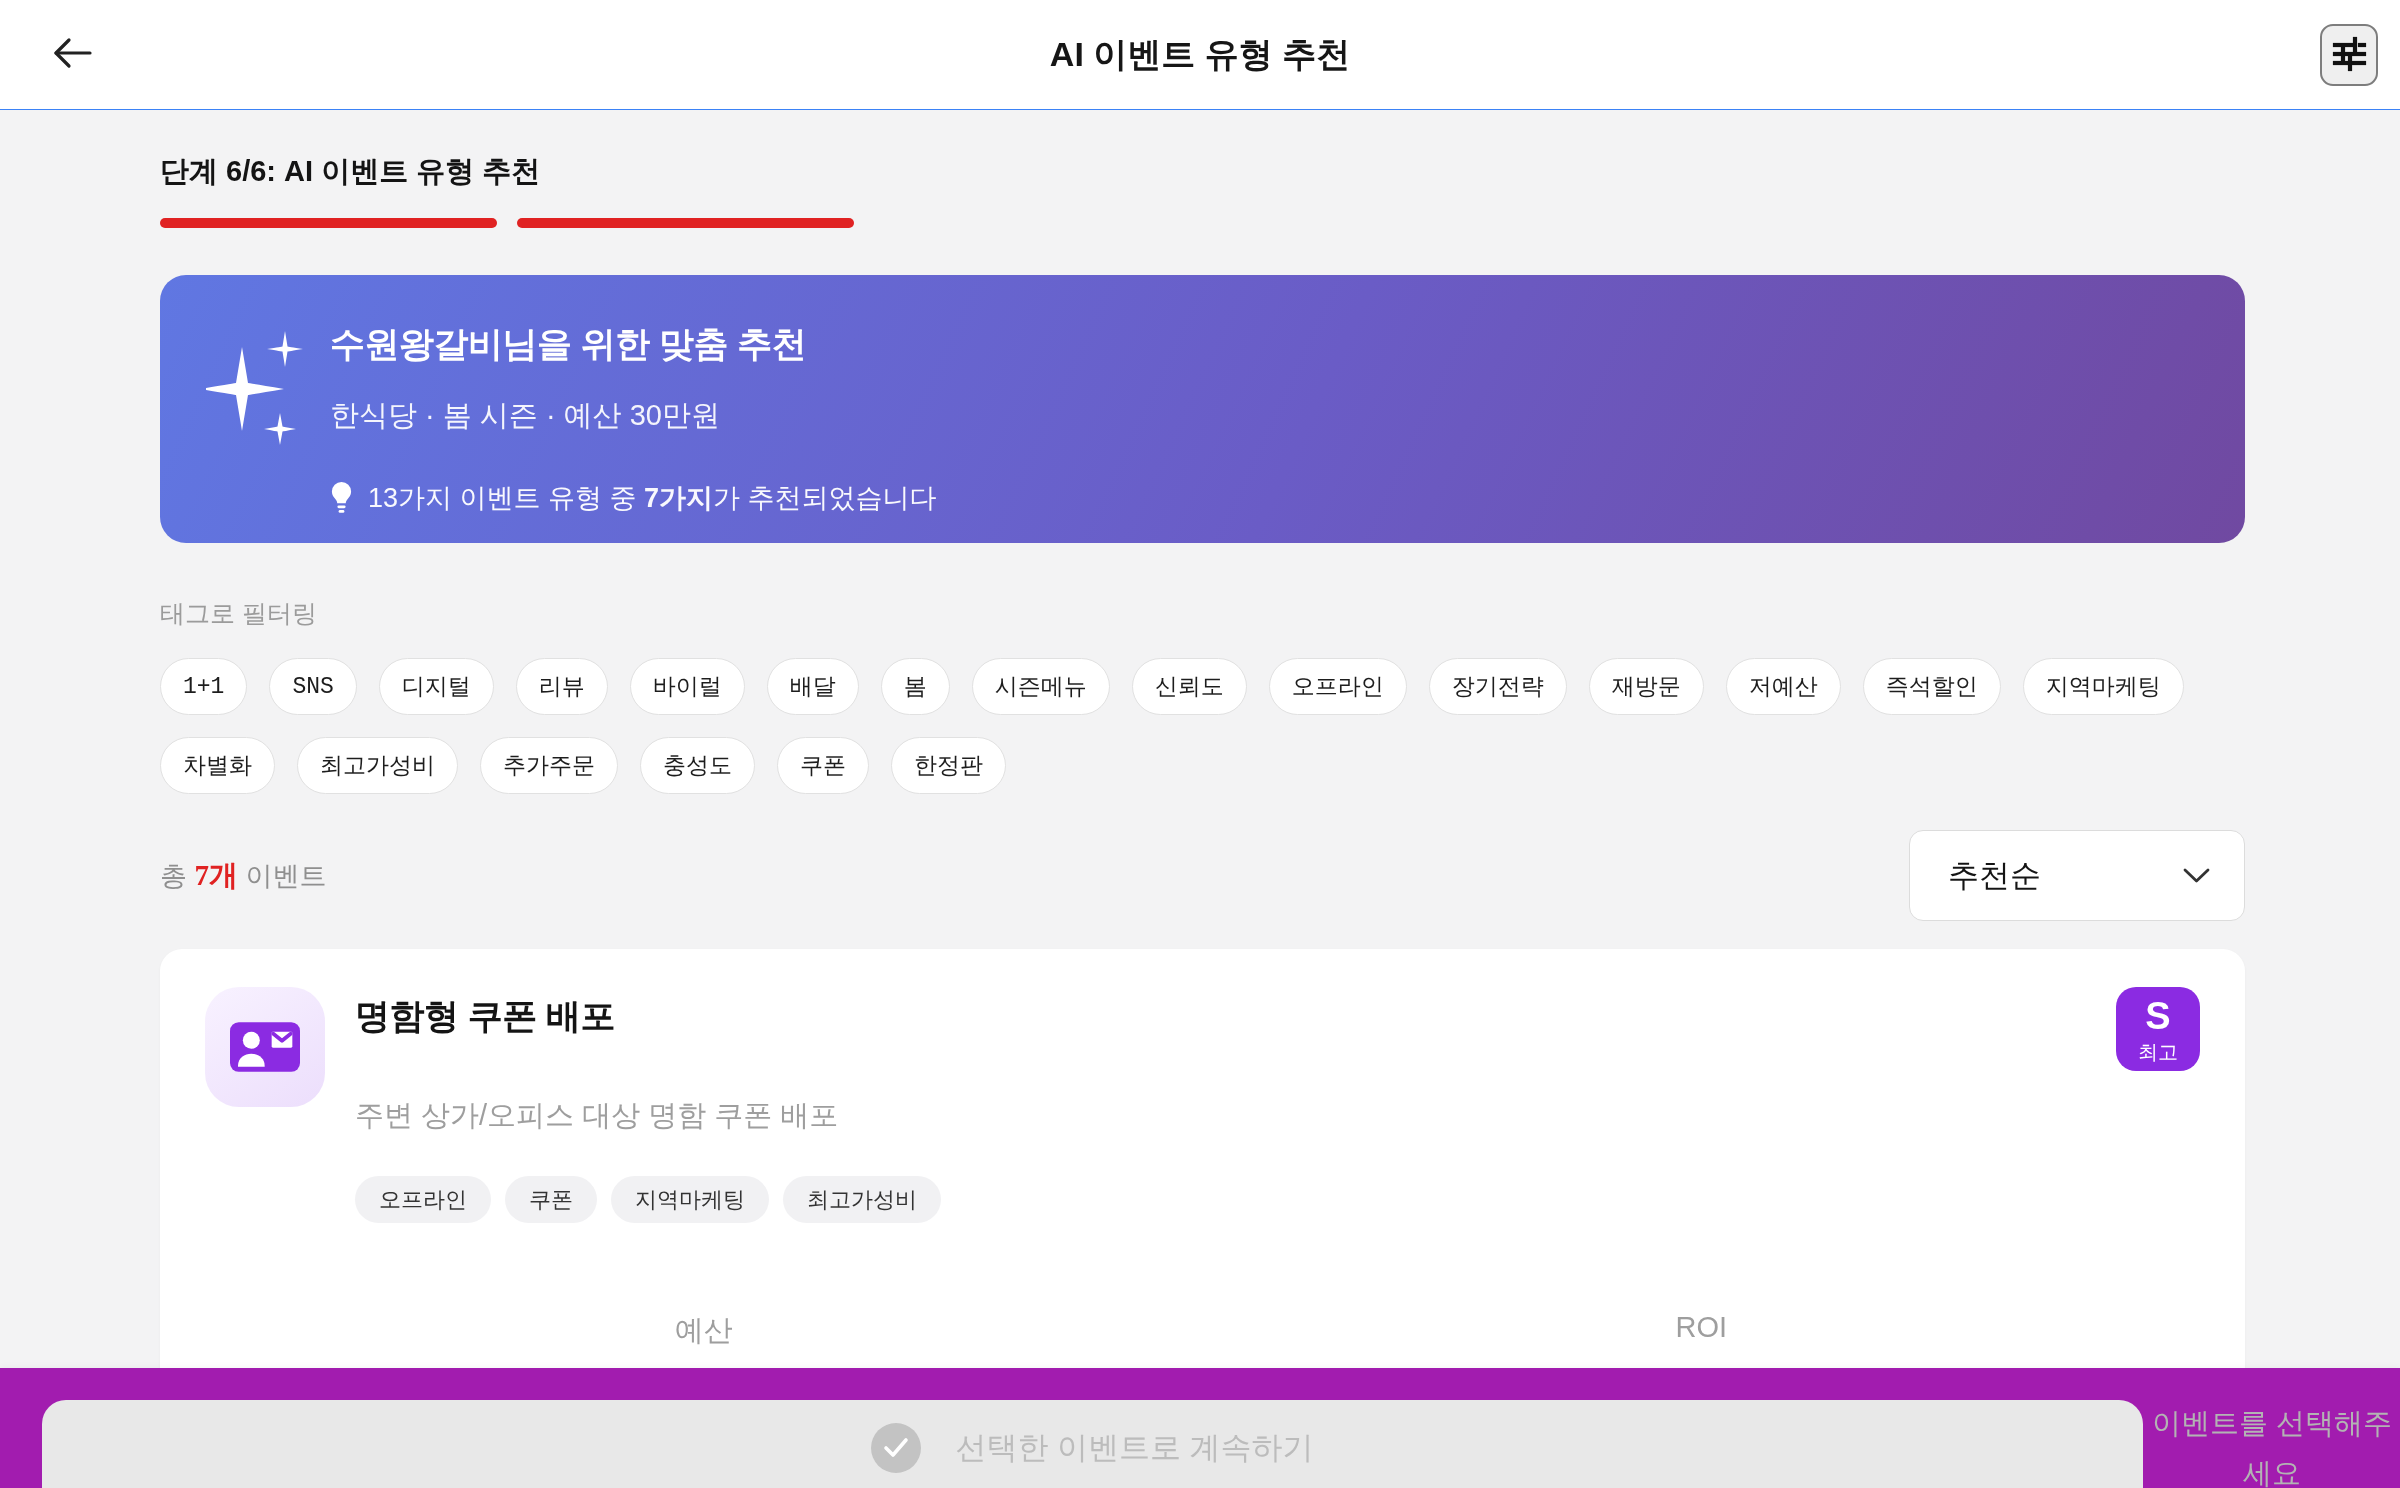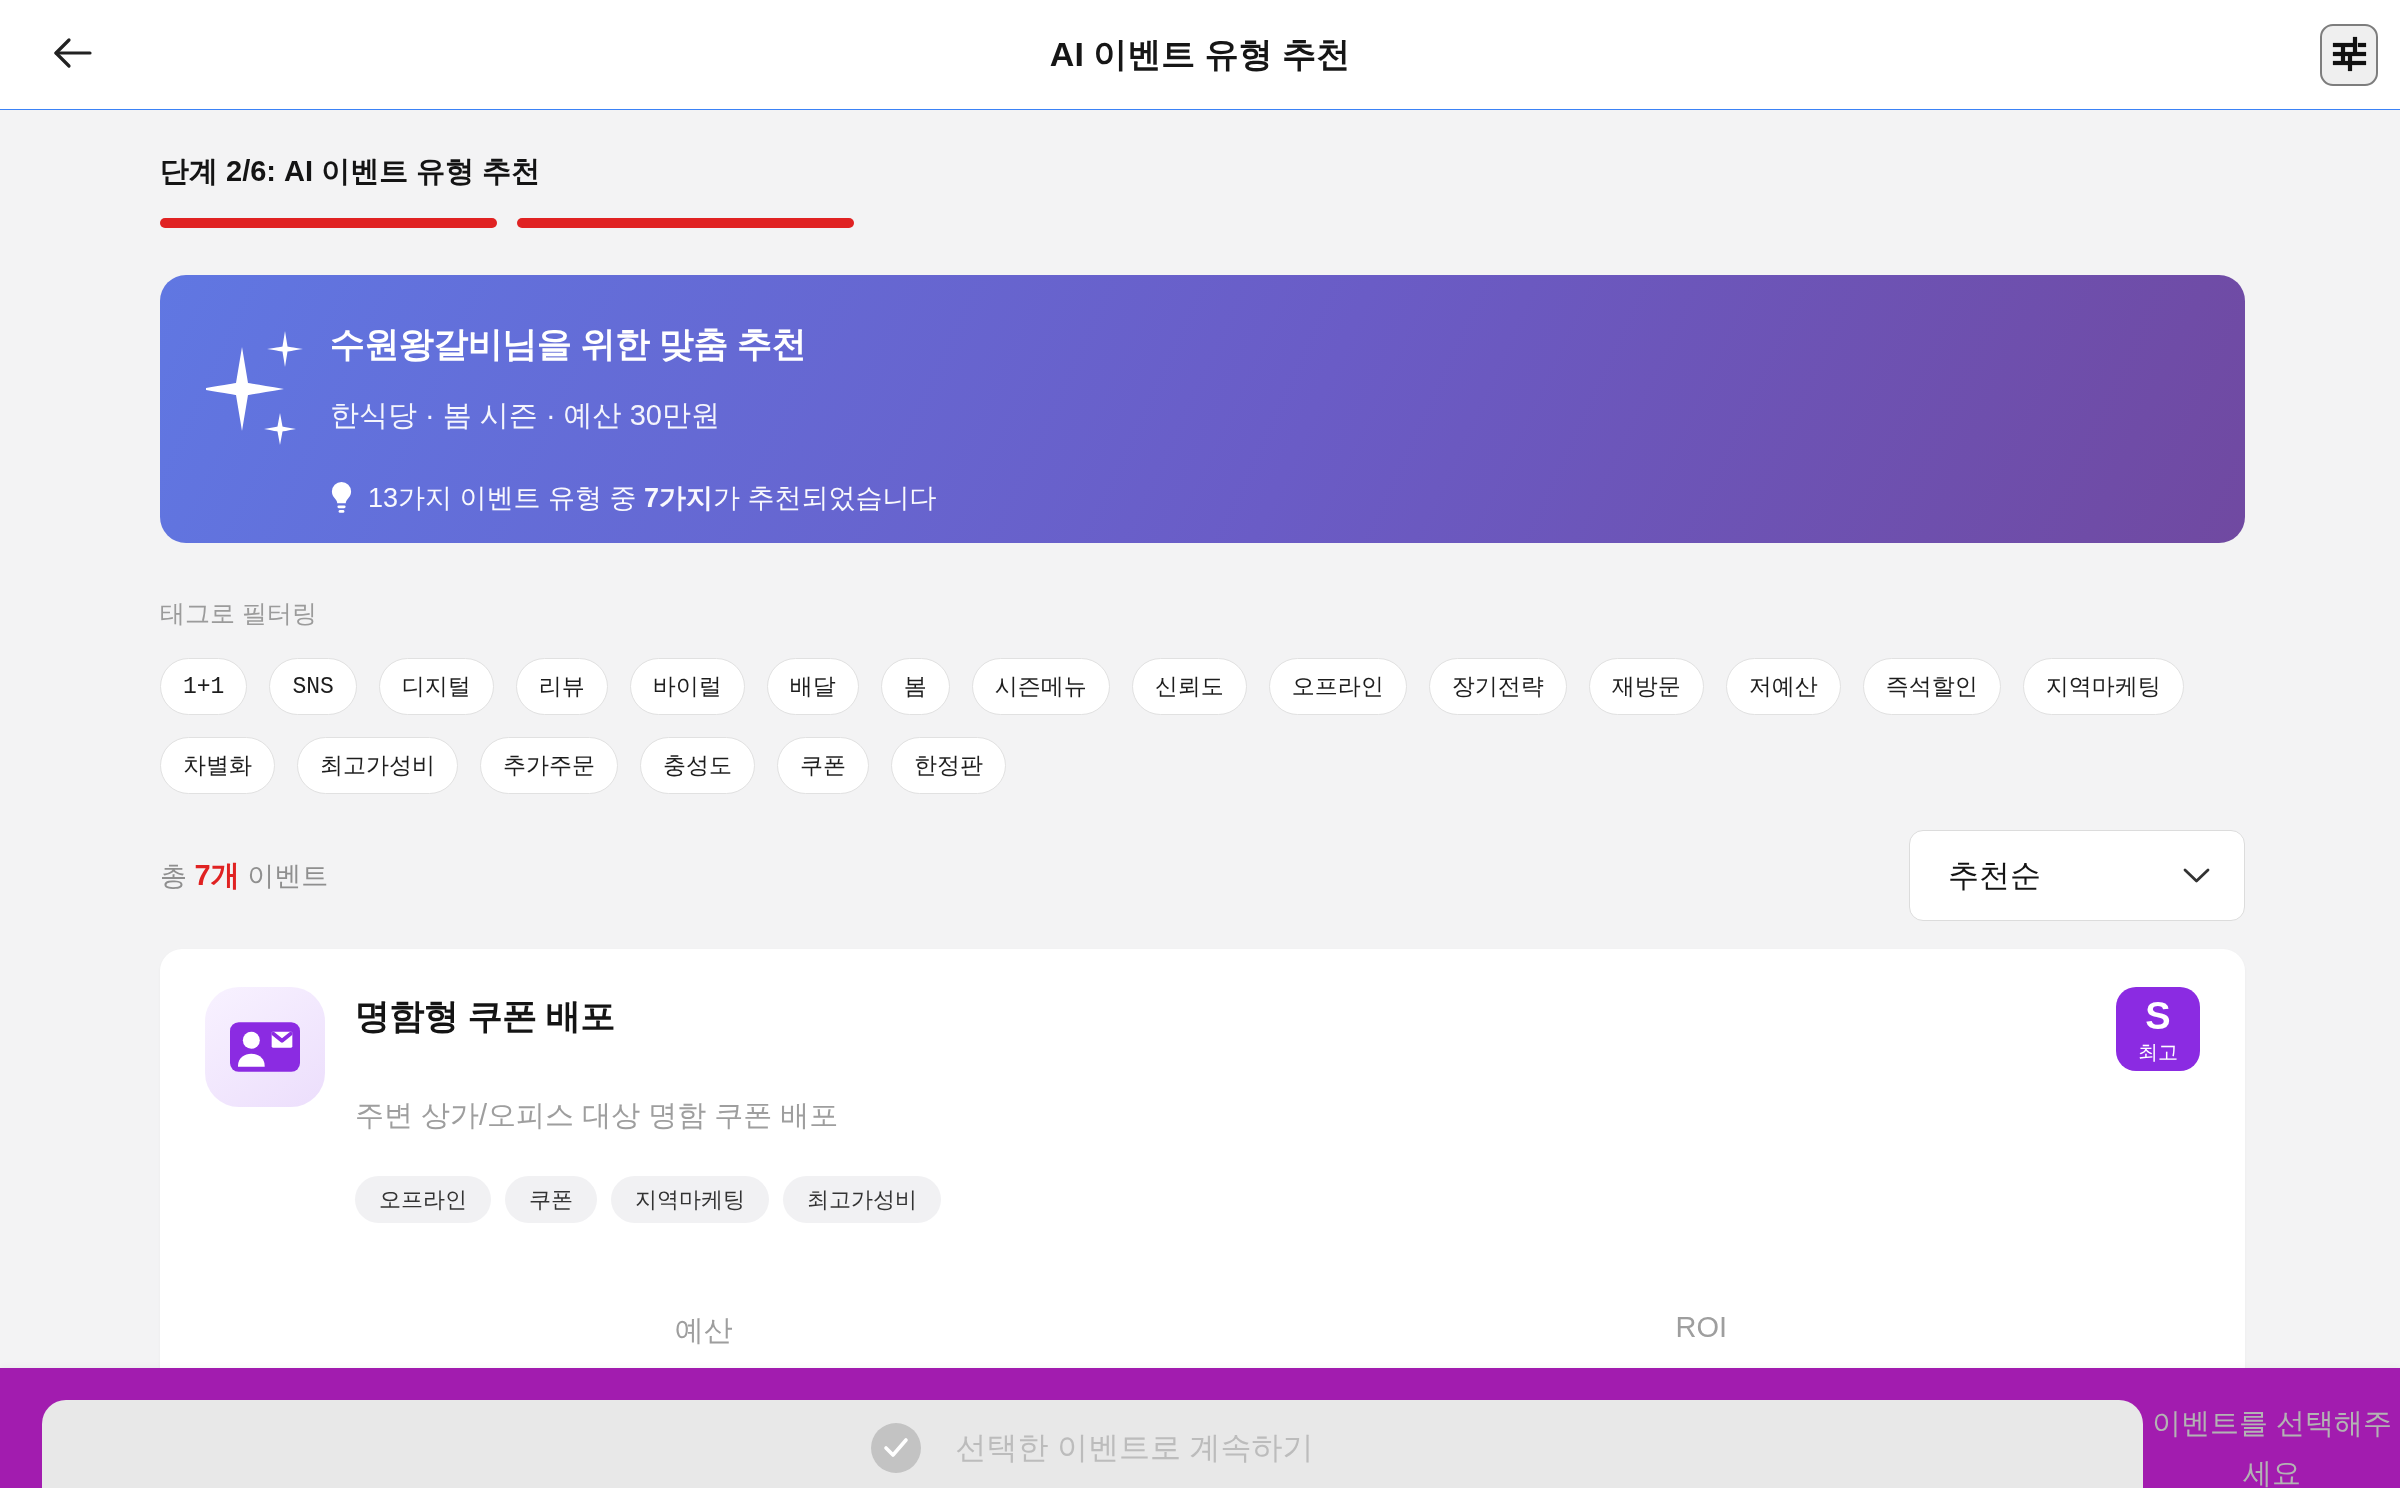--- a/index.html
+++ b/index.html
@@ -53,21 +53,21 @@
   .tag-row { margin-top:28px; display:flex; flex-wrap:wrap; gap:22px 22px; max-width:2085px; }
   .tag-pill {
     height:57px; padding:0 22px; border-radius:29px; background:#ffffff;
     border:1.5px solid #e1e1e1; font-size:23px; color:#1d1d1d; cursor:pointer;
     font-family:Liberation Mono, monospace; display:flex; align-items:center;
   }
 
   
   .results-row { margin-top:36px; display:flex; align-items:center; justify-content:space-between; }
   .count-text { font-size:27px; color:#8f8f8f; }
-  .count-value { font-size:29px; font-weight:700; color:#e02222; }
+  .count-value { font-size:29px; font-weight:700; color:#e02222;font-family:Liberation Serif, serif; }
   .sort-select {
     width:336px; height:91px; border-radius:14px; background:#ffffff;
     border:1.5px solid #dcdcdc; display:flex; align-items:center; justify-content:space-between;
     padding:0 34px 0 38px; font-size:31px; color:#141414; cursor:pointer;
   }
 
   
   .event-card {
     margin-top:28px; background:#ffffff; border-radius:22px; position:relative;
     padding:38px 45px 60px 45px; box-shadow:0 1px 3px rgba(0,0,0,0.04); cursor:pointer;
@@ -145,21 +145,21 @@
         <path d="M4 27 H15"></path>
           <path d="M19 21 V33"></path>
           <path d="M23 27 H33"></path>
       </svg>
     </span>
   </button>
 </div>
 
 <div class="main">
 
-  <div class="step-label">단계 2/6: AI 이벤트 유형 추천</div>
+  <div class="step-label">단계 6/6: AI 이벤트 유형 추천</div>
   <div class="progress-row">
     <div class="progress-seg"></div>
     <div class="progress-seg"></div>
   </div>
 
   <div class="banner">
     <span class="banner-sparkles">
       <svg width="100" height="130" viewBox="0 0 100 130" fill="#ffffff">
         <path d="M36 20 Q42 56 42 56 Q42 56 78 62 Q42 68 42 68 Q42 68 36 104 Q30 68 30 68 Q30 68 -6 62 Q30 56 30 56 Q30 56 36 20 Z"></path>
         <path d="M79 4 Q81.5 19.5 81.5 19.5 Q81.5 19.5 97 22 Q81.5 24.5 81.5 24.5 Q81.5 24.5 79 40 Q76.5 24.5 76.5 24.5 Q76.5 24.5 61 22 Q76.5 19.5 76.5 19.5 Q76.5 19.5 79 4 Z"></path>

